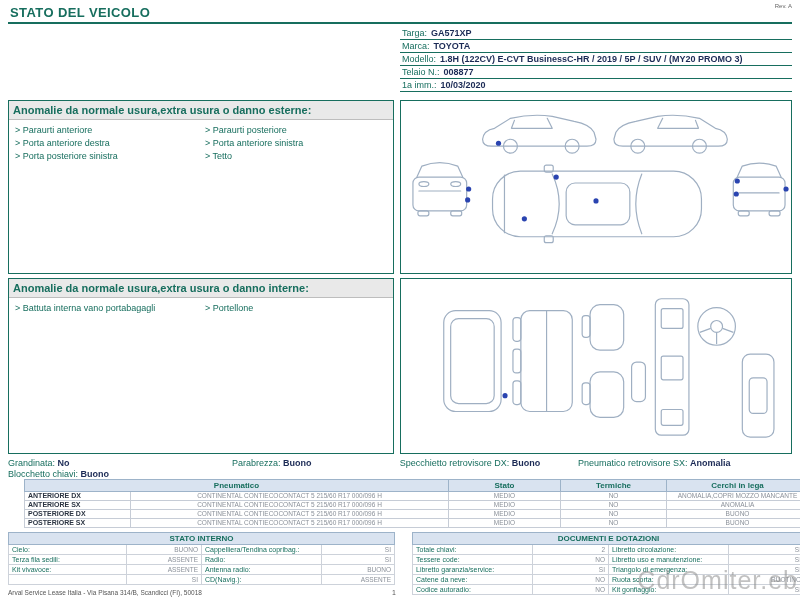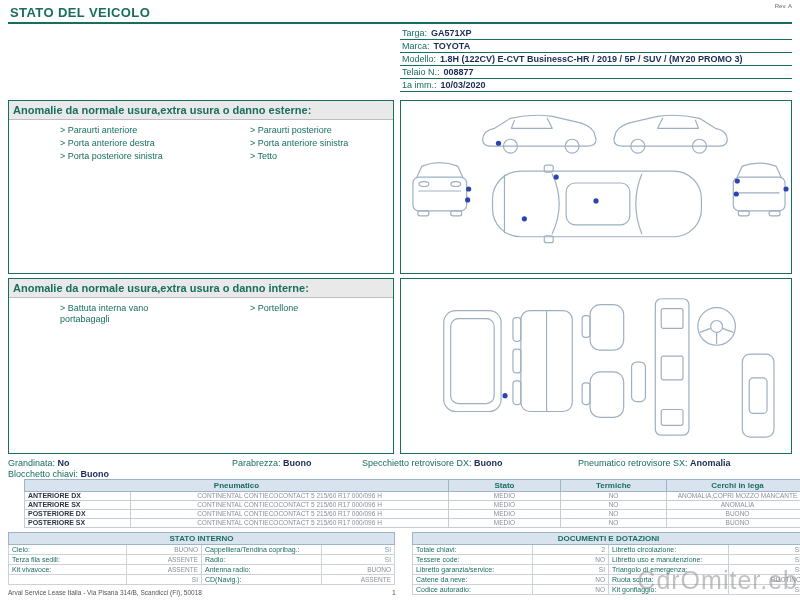--- a/index.html
+++ b/index.html
@@ -17,29 +17,29 @@
   .info-row .lbl { color:#176e5e; white-space:nowrap; }
   .info-row .val { font-weight:bold; color:#1b2a55; }
 
   .section { position:absolute; left:8px; width:784px; display:flex; gap:6px; }
   .sec-ext { top:100px; height:174px; }
   .sec-int { top:278px; height:176px; }
   .anom-box { width:386px; border:1px solid #176e5e; background:#fff; }
   .anom-header { background:#e9e9e9; color:#176e5e; font-weight:bold; font-size:11px; padding:3px 4px; border-bottom:1px solid #bdbdbd; }
   .anom-body { display:flex; padding:4px 2px; }
   .anom-col { width:50%; }
-  .anom-item { padding:1px 4px; line-height:11px; max-width:180px; color:#176e5e;margin-left:45px; }
+  .anom-item { padding:1px 4px; line-height:11px; max-width:180px; color:#176e5e; }
   .diagram-box { flex:1; border:1px solid #176e5e; background:#fff; }
   .diagram-box svg { width:100%; height:100%; display:block; }
 
   .summary { position:absolute; left:8px; top:458px; width:784px; }
   .summary-row { display:flex; line-height:10px; margin-bottom:1px; }
   .sum-pair .lbl { color:#176e5e; }
   .sum-pair .val { font-weight:bold; color:#1b2a55; }
-  .w1 { width:224px; } .w2 { width:130px; } .w3 { width:216px; } .w4 { flex:1; }
+  .w1 { width:224px; } .w2 { width:130px; } .w3 { width:216px;text-align:center; } .w4 { flex:1; }
 
   table { border-collapse:collapse; table-layout:fixed; }
   .tyres { position:absolute; left:24px; top:479px; width:784px; border:1px solid #176e5e; }
   .tyres th { background:#d9e3f0; color:#176e5e; font-size:8px; font-weight:bold; border:1px solid #9db3c9; padding:1px 2px; }
   .tyres td { border:1px solid #c6ccd6; padding:0 3px; text-align:center; color:#8a9099; font-size:6.5px; line-height:8px; }
   .tyres td.pos { text-align:left; color:#2b3442; font-weight:bold; font-size:7px; }
 
   .bt { position:absolute; top:532px; border:1px solid #176e5e; }
   .bt-left  { left:8px;  width:386px; }
   .bt-right { left:412px; width:392px; }

